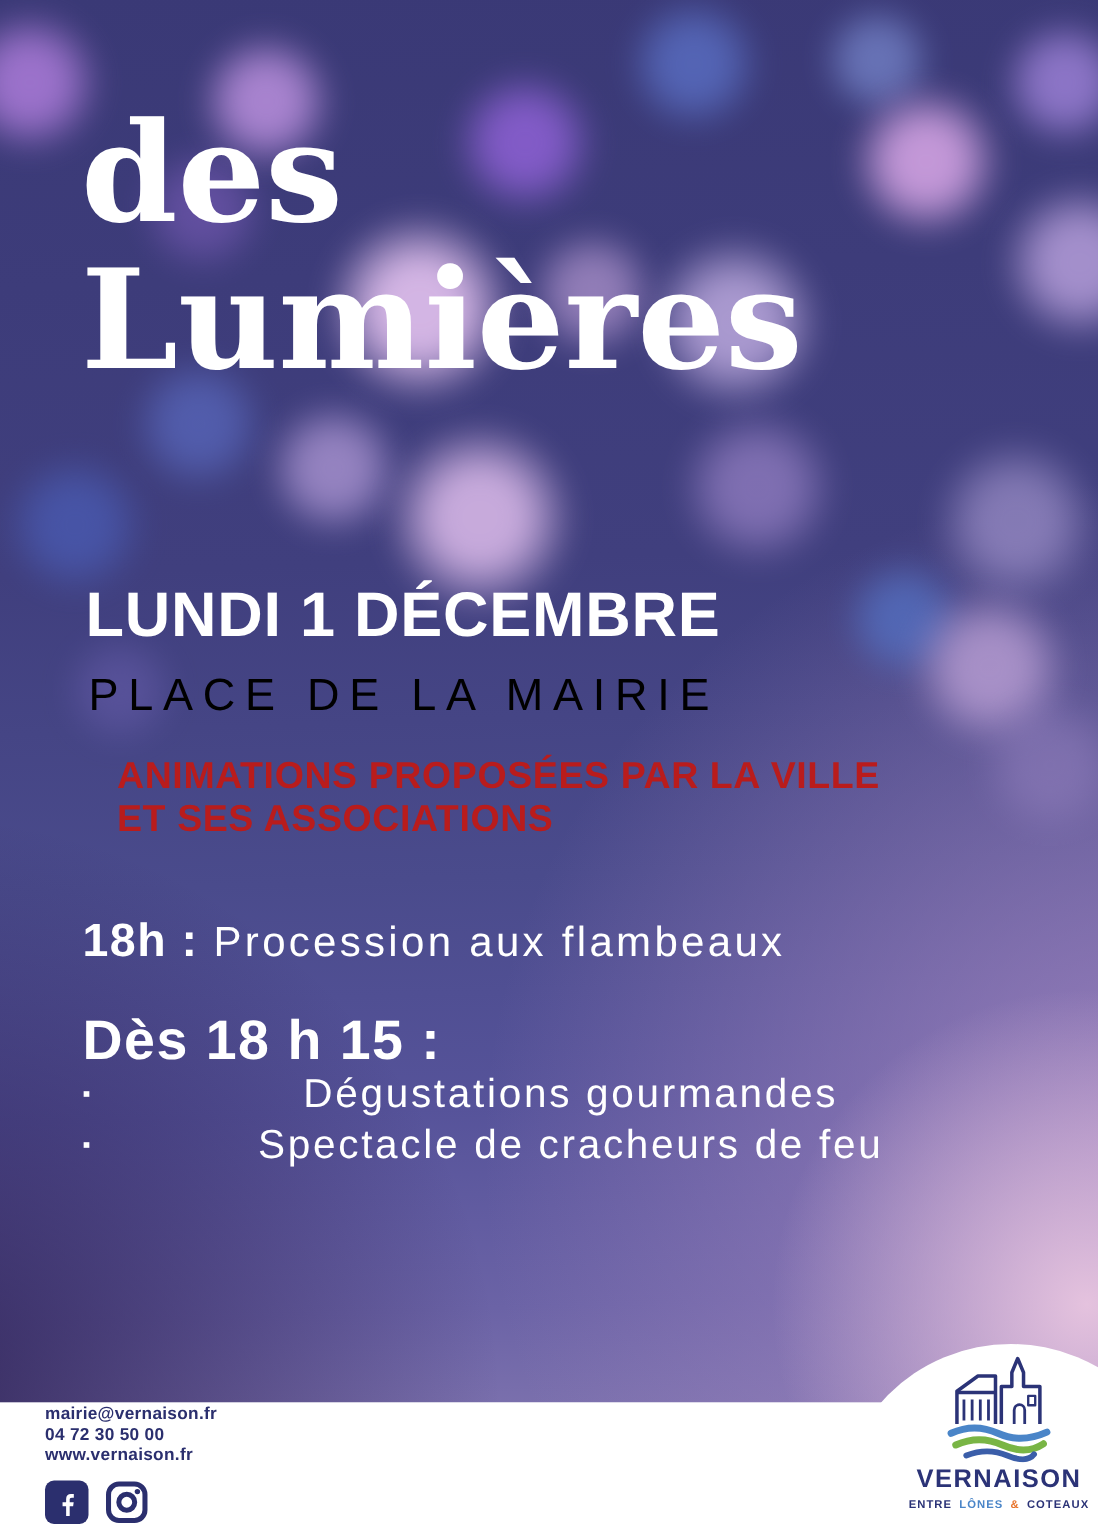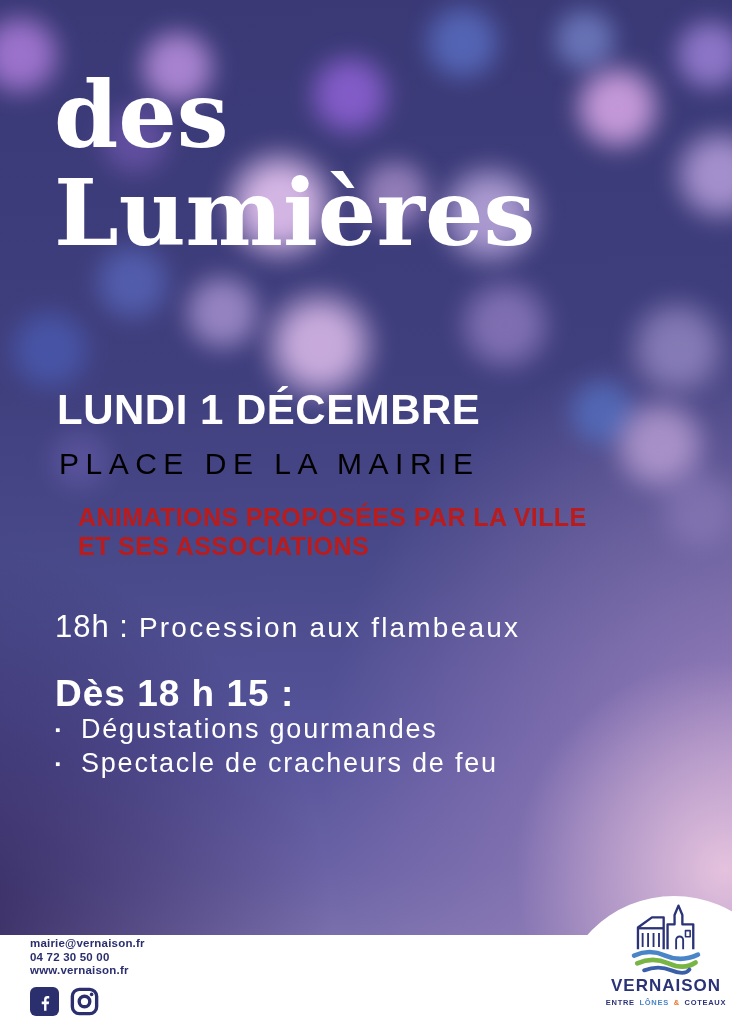--- a/index.html
+++ b/index.html
@@ -30,29 +30,29 @@
   }
   .place{
     position:absolute;left:59px;top:447px;color:#000000;
     font-size:30px;font-weight:400;letter-spacing:6.5px;
   }
   .subtitle{
     position:absolute;left:59px;top:503px;color:#b91c1c;
     font-size:25px;font-weight:700;line-height:29px;letter-spacing:0.4px;margin-left:19px;
   }
   .slot1{position:absolute;left:55px;top:609px;color:#fff;}
-  .slot1 .t{font-size:31px;font-weight:400;letter-spacing:1px;}
+  .slot1 .t{font-size:31px;font-weight:700;letter-spacing:1px;}
   .slot1 .l{font-size:28px;font-weight:400;letter-spacing:2.2px;margin-left:10px;}
   .slot2-heading{
     position:absolute;left:55px;top:673px;color:#fff;
     font-size:37px;font-weight:700;letter-spacing:1px;
   }
   .bullets{
     position:absolute;left:55px;top:712px;width:625px;margin:0;padding:0;
-    list-style:none;color:#fff;font-size:27px;line-height:34px;letter-spacing:1.8px;
+    list-style:none;color:#fff;font-size:27px;line-height:34px;letter-spacing:1.8px;text-align:center;
   }
   .bullets li{position:relative;padding-left:26px;}
   .bullets li::before{
     content:"▪";position:absolute;left:0;top:1px;font-size:15px;color:#fff;
   }
   
   .white-band{position:absolute;left:0;top:935px;width:732px;height:89px;background:#ffffff;}
   .contact{
     position:absolute;left:30px;top:937px;color:#2b2f6e;
     font-size:11.5px;font-weight:700;line-height:13.5px;letter-spacing:0.2px;

